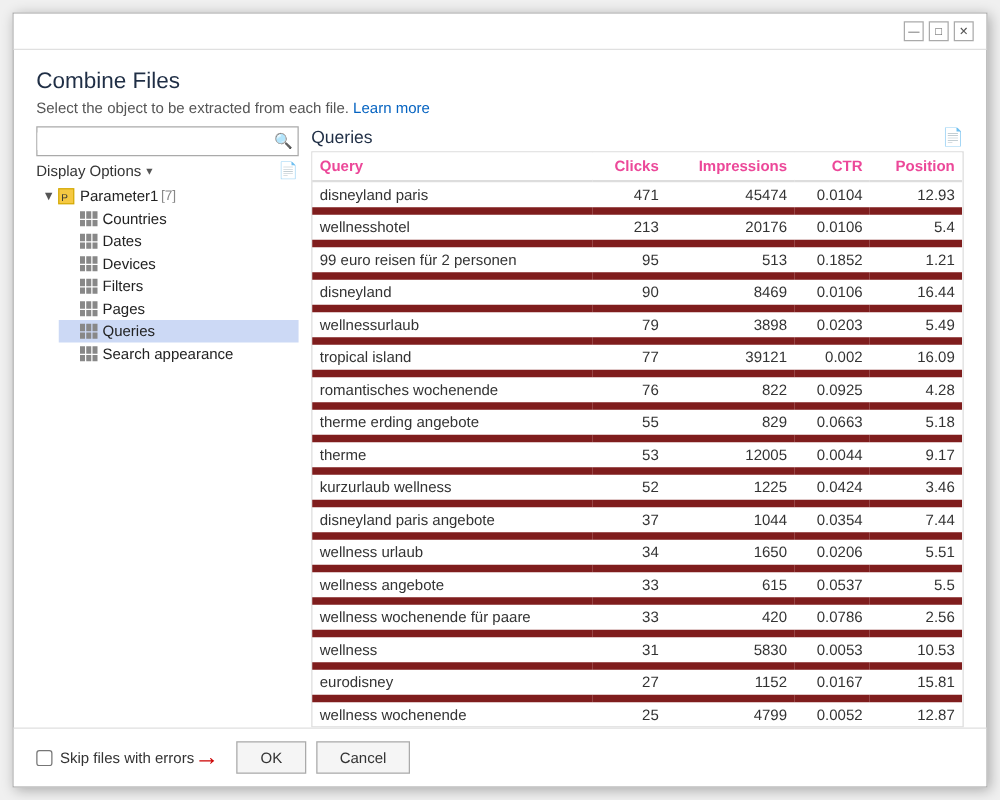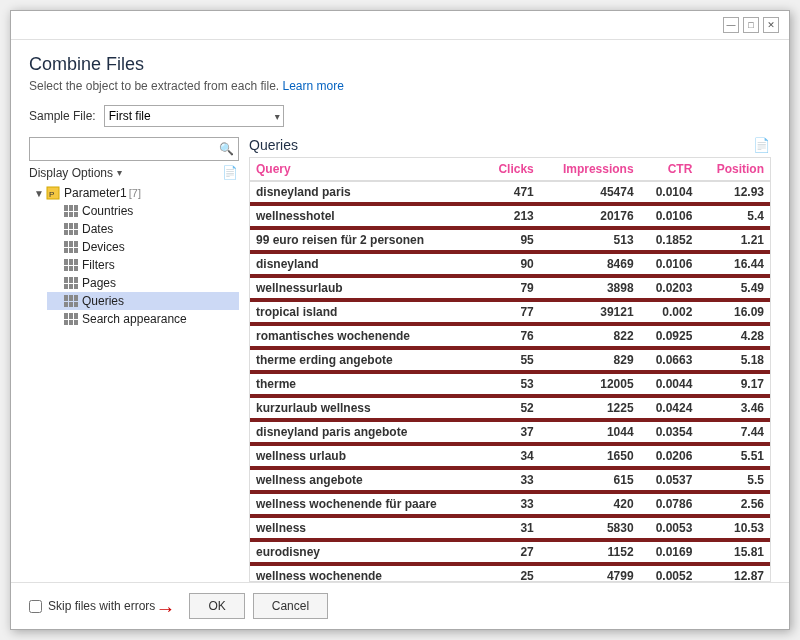--- a/index.html
+++ b/index.html
@@ -250,21 +250,21 @@
       padding: 4px 6px;
       text-align: left;
       font-weight: 600;
       font-size: 12px;
       color: #ec4899;
       position: sticky;
       top: 0;
       z-index: 1;
     }
     thead th.num { text-align: right; }
-    tbody tr { border-bottom: 4px solid #7f1d1d; font-weight: bold; }
+    tbody tr { border-bottom: 6px solid #7f1d1d; }
     tbody td {
       padding: 3px 6px;
       font-size: 12px;
       color: #333;
     }
     tbody td.num { text-align: right; }
     .footer {
       display: flex;
       align-items: center;
       justify-content: flex-start;
@@ -329,29 +329,20 @@
   </div>
 
   <div class="dialog-header">
     <div class="dialog-title">Combine Files</div>
     <div class="dialog-subtitle">
       <span>Select the object to be extracted from each file.</span>
       <a href="#">Learn more</a>
     </div>
   </div>
 
-  <div class="sample-file-row">
-    <span class="sample-file-label">Sample File:</span>
-    <div class="select-wrapper">
-      <select class="sample-file-select">
-        <option>First file</option>
-        <option>Last file</option>
-      </select>
-    </div>
-  </div>
 
   <div class="main-content">
 
     <div class="left-panel">
 
       <div class="search-row">
         <input class="search-input" type="text" placeholder="" style="">
         <span class="search-icon">🔍</span>
       </div>
 
@@ -604,21 +595,21 @@
     <td>wellness</td>
     <td class="num">31</td>
     <td class="num">5830</td>
     <td class="num">0.0053</td>
     <td class="num">10.53</td>
   </tr>
               <tr>
     <td>eurodisney</td>
     <td class="num">27</td>
     <td class="num">1152</td>
-    <td class="num">0.0169</td>
+    <td class="num">0.0167</td>
     <td class="num">15.81</td>
   </tr>
               <tr>
     <td>wellness wochenende</td>
     <td class="num">25</td>
     <td class="num">4799</td>
     <td class="num">0.0052</td>
     <td class="num">12.87</td>
   </tr>
               <tr>

